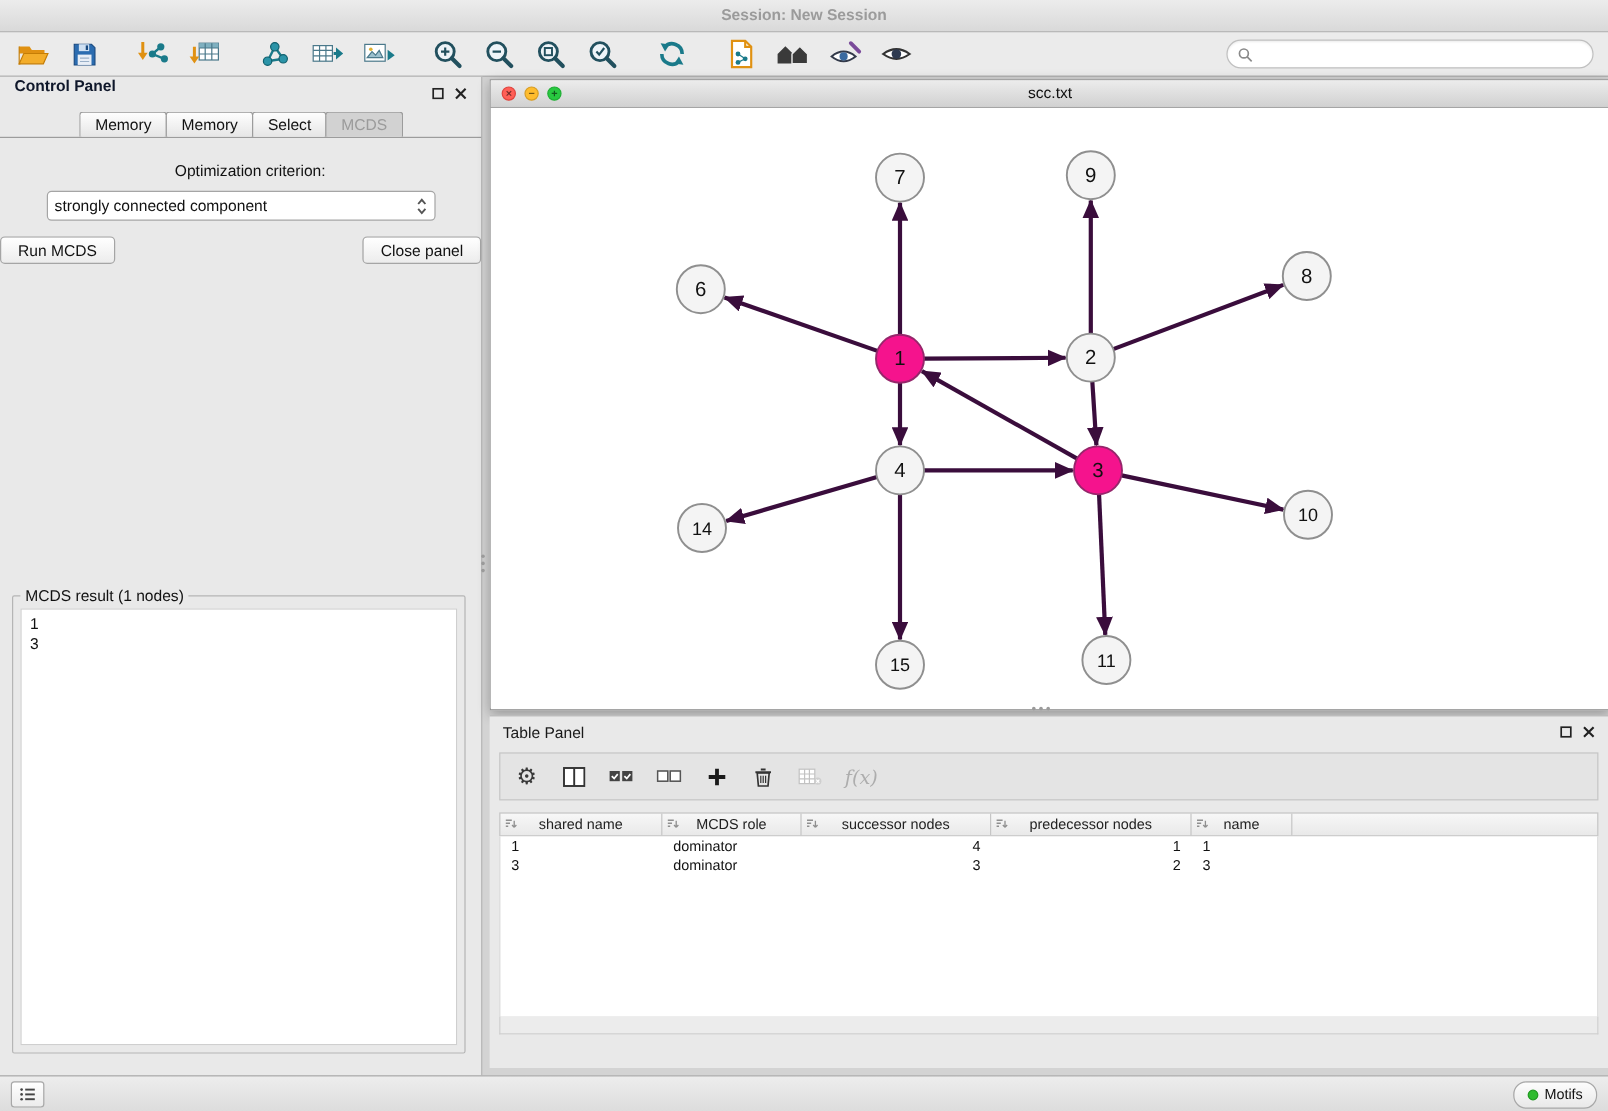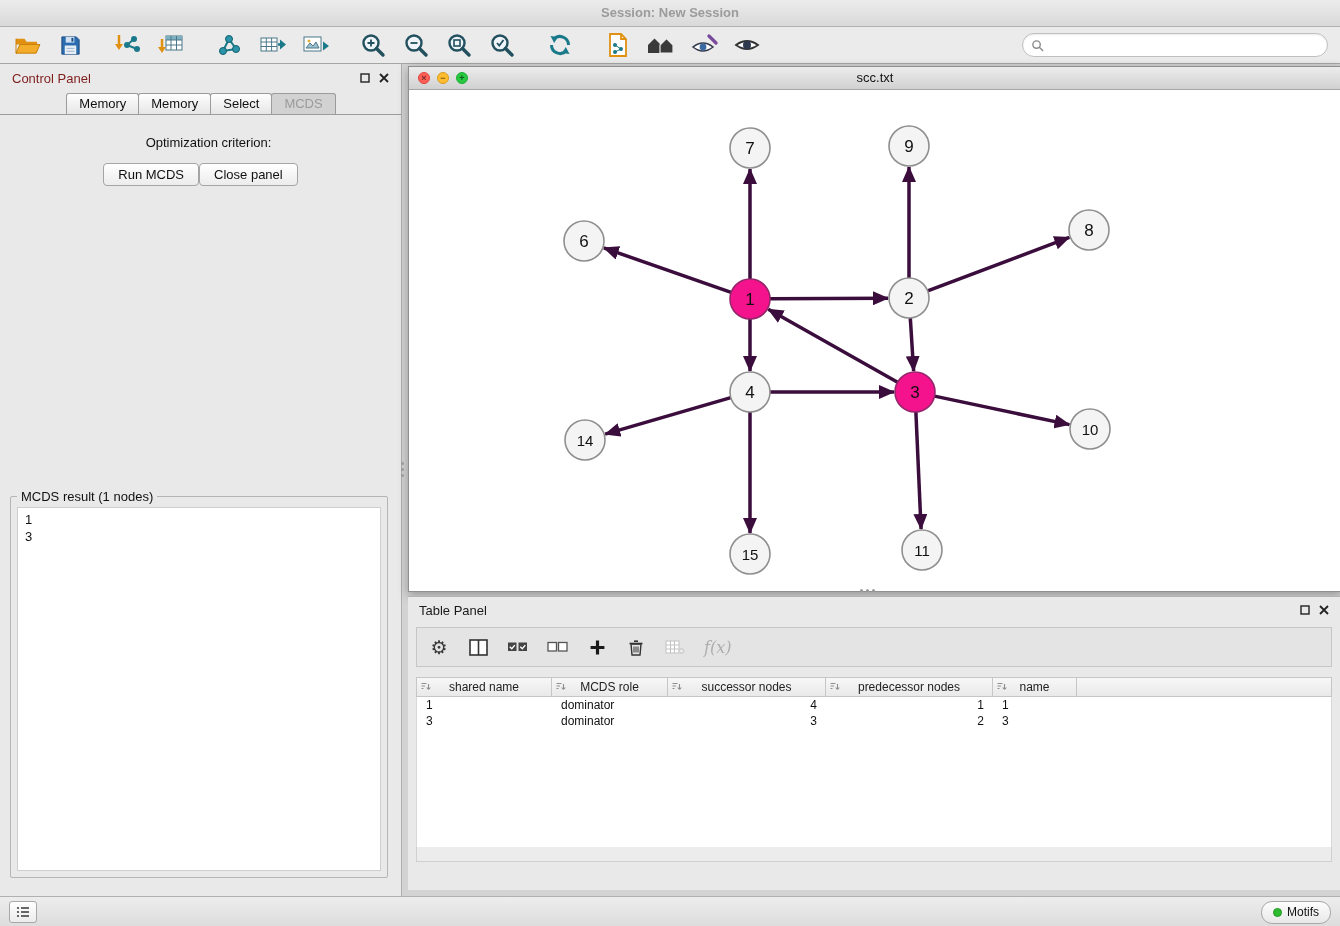--- a/index.html
+++ b/index.html
@@ -10,29 +10,29 @@
 
   
   .app-toolbar{position:absolute;top:27px;left:0;right:0;height:36px;background:#ebebeb;border-bottom:1px solid #a6a6a6;display:flex;align-items:center;padding:0 12px;}
   .tb-group{display:flex;align-items:center;gap:13px;margin-right:28px;}
   .tb-icon{width:30px;height:28px;display:flex;align-items:center;justify-content:center;cursor:default;}
   .search-box{margin-left:auto;width:288px;height:22px;background:#fff;border:1px solid #bfbfbf;border-radius:12px;display:flex;align-items:center;padding:0 8px;gap:5px;box-shadow:inset 0 1px 2px rgba(0,0,0,.08);}
   .search-box input{border:none;outline:none;flex:1;font-size:12px;background:transparent;font-family:inherit;}
 
   
   .control-panel{position:absolute;left:0;top:64px;width:401px;height:832px;background:#e9e9e9;border-right:1px solid #aeaeae;}
-  .panel-header{height:28px;display:flex;align-items:center;padding:0 12px;font-size:13px;color:#7f1d1d;}
+  .panel-header{height:28px;display:flex;padding:0 12px;font-size:13px;color:#0f172a;font-weight:bold;}
   .panel-controls{margin-left:auto;display:flex;gap:9px;align-items:center;}
   .cp-tabbar{display:flex;justify-content:center;align-items:flex-end;border-bottom:1px solid #9c9c9c;height:22px;}
   .cp-tab{font-size:13px;padding:2px 12px 3px;border:1px solid #9c9c9c;border-bottom:none;background:linear-gradient(#fefefe,#e6e6e6);margin-right:-1px;border-radius:3px 3px 0 0;color:#111;cursor:default;}
   .cp-tab.active{background:#d2d2d2;color:#9b9b9b;}
   .opt-label{margin-top:20px;text-align:center;font-size:13px;color:#111;padding-left:16px;}
   .criterion-select{width:310px;height:23px;margin:9px auto 0;background:#fff;border:1px solid #a5a5a5;border-radius:4px;display:flex;align-items:center;padding:0 6px;font-size:13px;color:#111;}
   .criterion-select .stepper{margin-left:auto;}
-  .cp-buttons{display:flex;justify-content:center;margin-top:13px;}
+  .cp-buttons{display:flex;justify-content:space-between;margin-top:13px;}
   .btn{font-family:inherit;font-size:13px;color:#111;background:linear-gradient(#ffffff,#ececec);border:1px solid #a5a5a5;border-radius:4px;padding:2px 14px;height:23px;cursor:default;}
   .result-fieldset{position:absolute;left:10px;right:13px;top:432px;bottom:18px;border:1px solid #b5b5b5;border-radius:2px;background:#e9e9e9;}
   .result-legend{position:absolute;top:-8px;left:6px;background:#e9e9e9;padding:0 4px;font-size:13px;color:#111;}
   .result-inner{position:absolute;left:6px;right:6px;top:10px;bottom:6px;background:#fff;border:1px solid #cfcfcf;}
   .result-text{white-space:pre;font-size:13px;line-height:17px;padding:3px 7px;color:#111;}
 
   
   .network-window{position:absolute;left:408px;top:66px;width:932px;height:524px;background:#fff;border:1px solid #8f8f8f;box-shadow:0 3px 10px rgba(0,0,0,.3);}
   .nw-titlebar{height:22px;background:linear-gradient(#ececec,#d1d1d1);border-bottom:1px solid #a5a5a5;position:relative;text-align:center;font-size:13px;line-height:22px;color:#111;}
   .traffic{position:absolute;left:9px;top:5px;display:flex;gap:7px;}
@@ -235,20 +235,27 @@
           </svg></span>
     </span>
   </div>
   <div class="cp-tabbar">
     <div class="cp-tab">Memory</div>
     <div class="cp-tab">Memory</div>
     <div class="cp-tab">Select</div>
     <div class="cp-tab active">MCDS</div>
   </div>
   <div class="opt-label">Optimization criterion:</div>
+  <div class="criterion-select">
+    <span>strongly connected component</span>
+    <span class="stepper" style="line-height:0;"><svg width="9" height="16" viewBox="0 0 9 16">
+          <path d="M1.5 6 L4.5 2.5 L7.5 6" fill="none" stroke="#555" stroke-width="1.6"></path>
+          <path d="M1.5 10 L4.5 13.5 L7.5 10" fill="none" stroke="#555" stroke-width="1.6"></path>
+        </svg></span>
+  </div>
   <div class="cp-buttons">
     <button class="btn">Run MCDS</button>
     <button class="btn">Close panel</button>
   </div>
   <div class="result-fieldset">
     <span class="result-legend">MCDS result (1 nodes)</span>
     <div class="result-inner">
       <div class="result-text">1
 3</div>
     </div>

